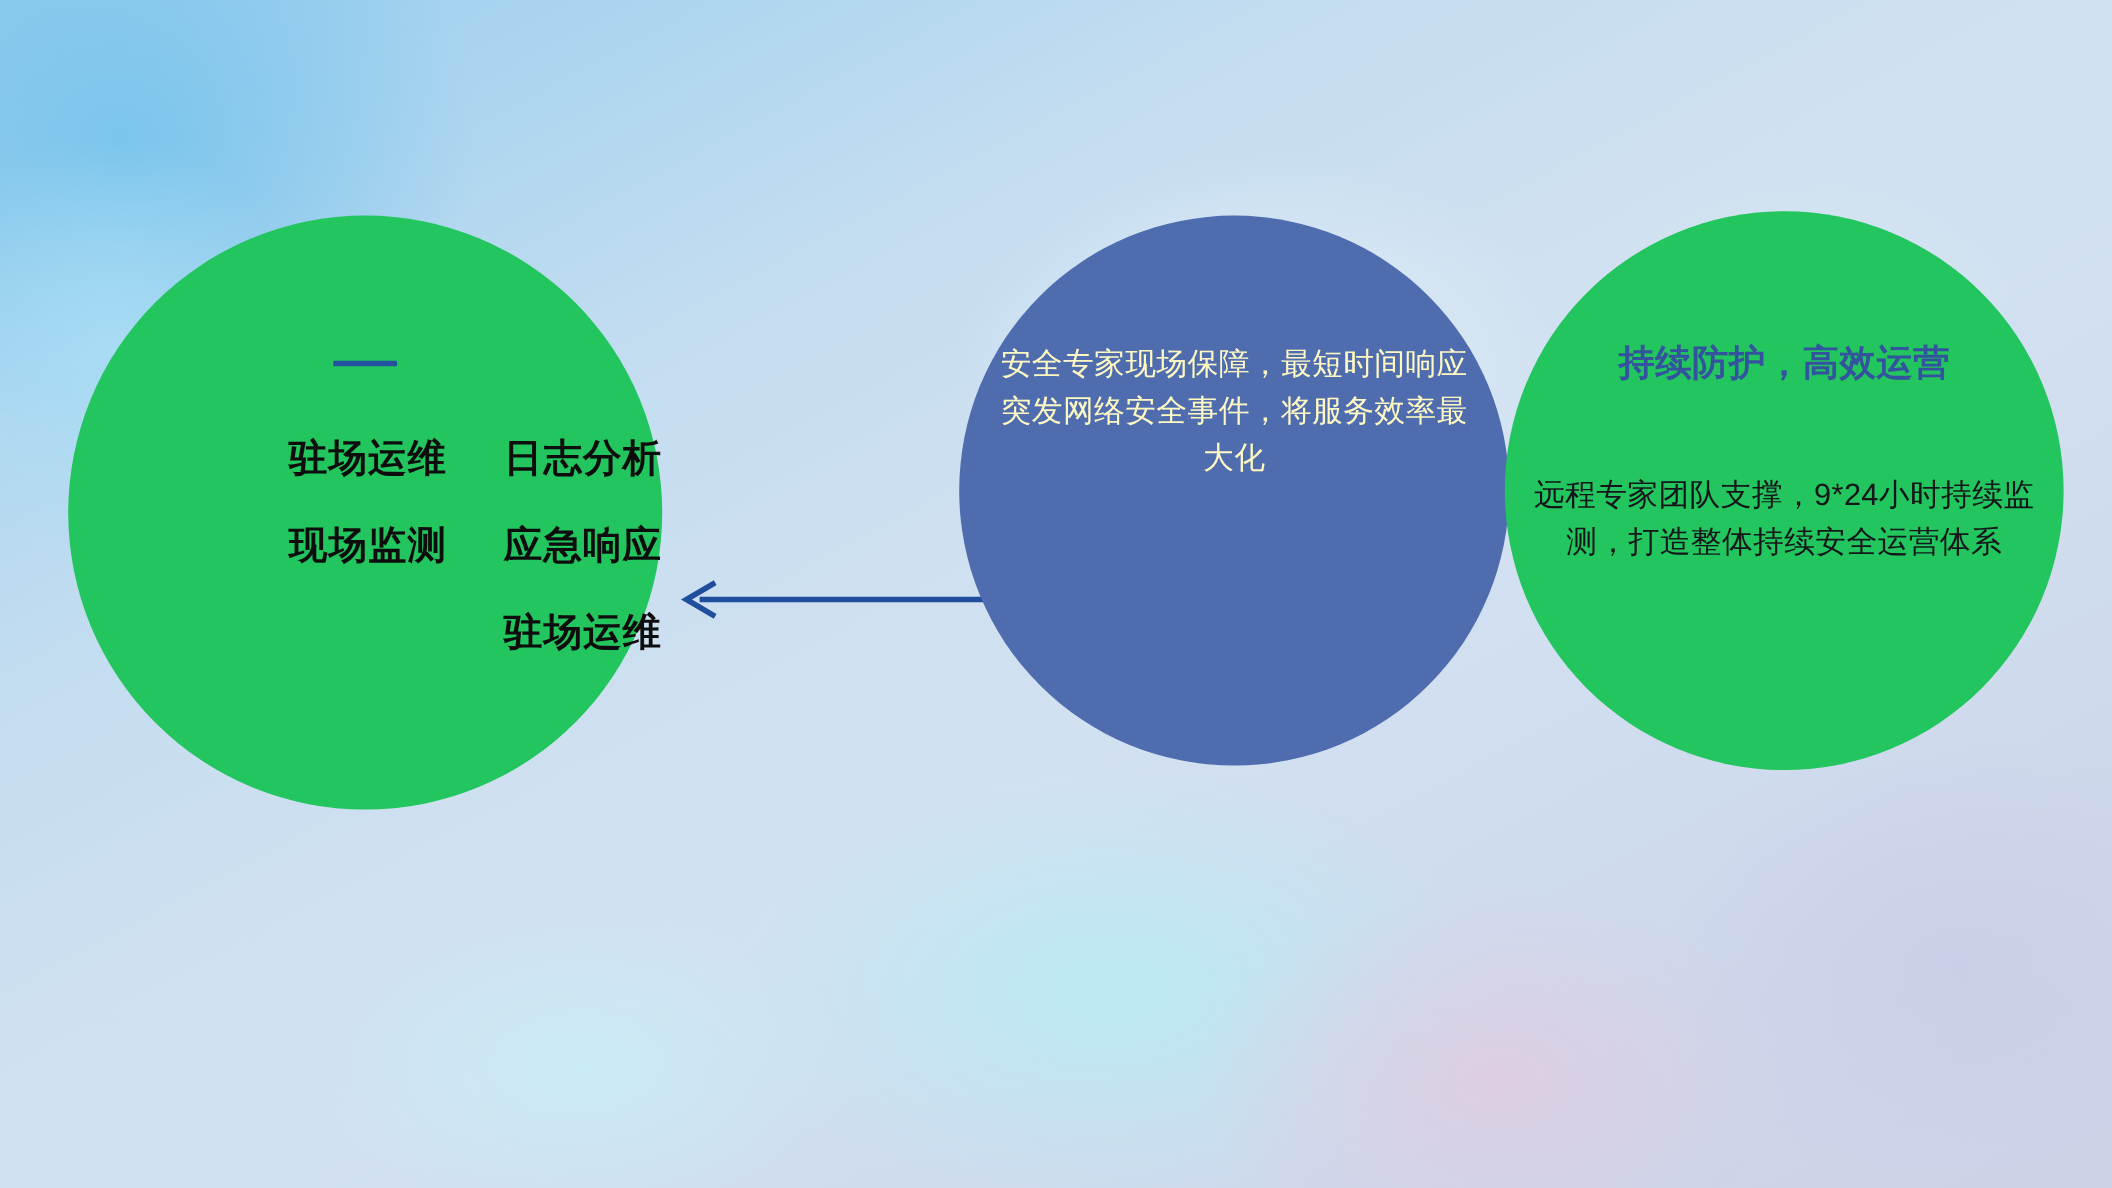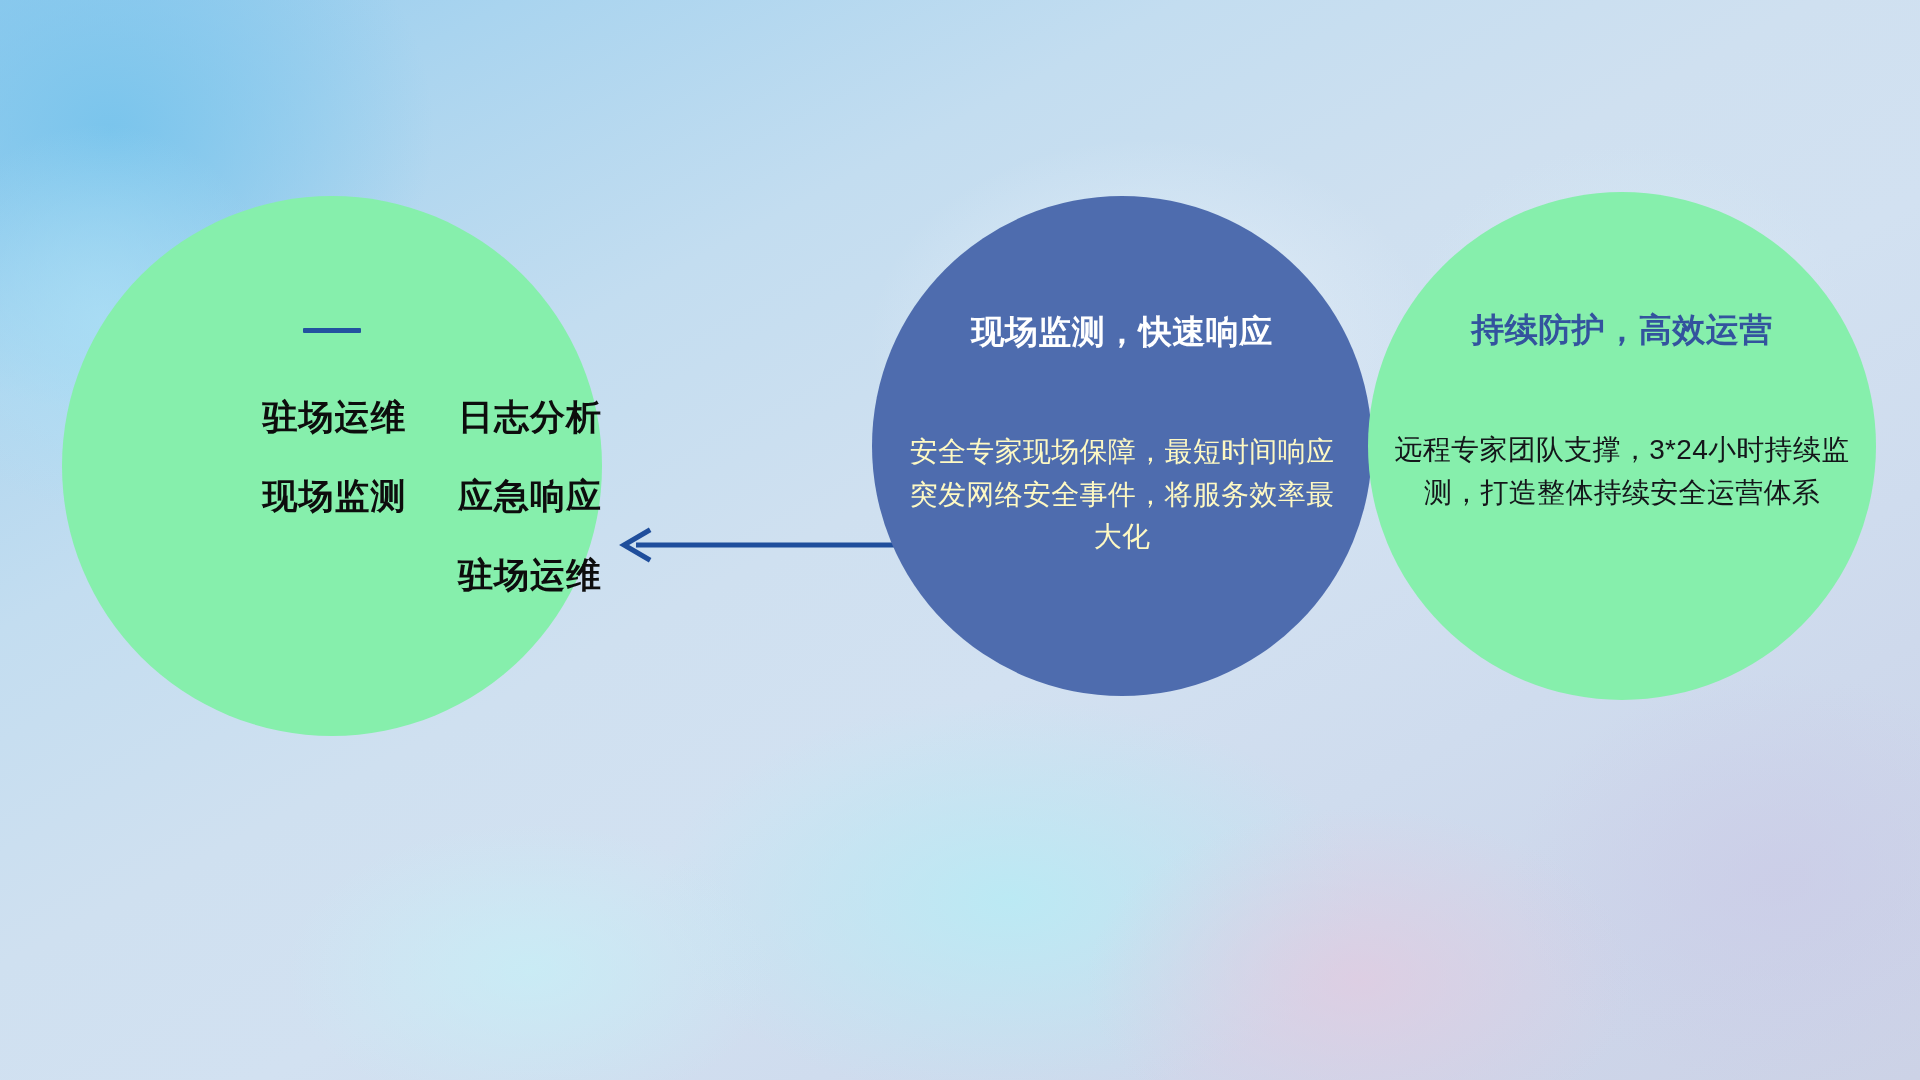--- a/index.html
+++ b/index.html
@@ -76,21 +76,21 @@
     background: radial-gradient(closest-side, rgba(214,233,243,0.8), rgba(214,233,243,0) 72%);
   }
 
   
   .circle {
     position: absolute;
     border-radius: 50%;
     box-sizing: border-box;
   }
   .circle-white {
-    background: #86efac;
+    background: #22c55e;
   }
   .circle-blue {
     background: #4e6cae;
   }
 
   #circle-left {
     left: 62px; top: 196px;
     width: 540px; height: 540px;
   }
   #circle-mid {
@@ -225,25 +225,24 @@
         <span>应急响应</span>
       </div>
       <div class="left-line">
         <span>驻场运维</span>
       </div>
     </div>
   </div>
 
   <div class="circle circle-blue" id="circle-mid">
     <div class="mid-inner">
-      <div class="mid-title">现场监测，快速响应</div>
       <div class="mid-body">安全专家现场保障，最短时间响应突发网络安全事件，将服务效率最大化</div>
     </div>
   </div>
 
   <div class="circle circle-white" id="circle-right">
     <div class="right-inner">
       <div class="right-title">持续防护，高效运营</div>
-      <div class="right-body">远程专家团队支撑，3*24小时持续监测，打造整体持续安全运营体系</div>
+      <div class="right-body">远程专家团队支撑，9*24小时持续监测，打造整体持续安全运营体系</div>
     </div>
   </div>
 
 </div>
 
 </body></html>

